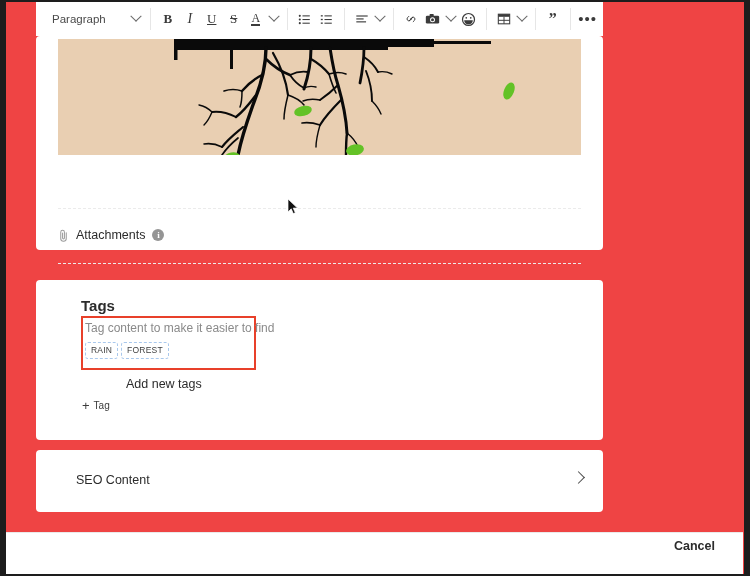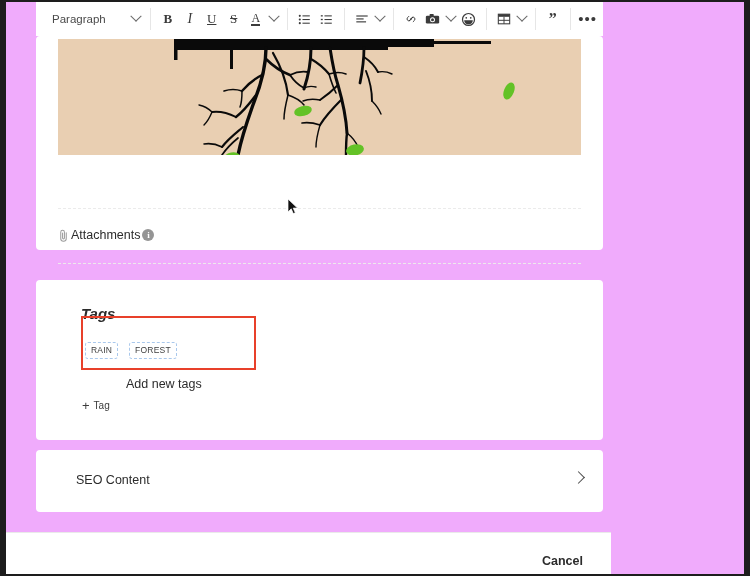--- a/index.html
+++ b/index.html
@@ -16,21 +16,21 @@
     position: relative;
   }
 
   
   #app-frame {
     position: absolute;
     left: 6px;
     top: 2px;
     width: 738px;
     height: 572px;
-    background: #f0abfc;
+    background: #ef4444;
     overflow: hidden;
   }
 
   
   #editor-toolbar {
     position: absolute;
     left: 30px;
     top: 0;
     width: 567px;
     height: 34px;
@@ -123,21 +123,21 @@
     width: 523px;
     border-top: 1.5px dashed #ebebeb;
   }
 
   #attachments-row {
     position: absolute;
     left: 22px;
     top: 192px;
     display: flex;
     align-items: center;
-    gap: 2px;
+    gap: 7px;
   }
   #attachments-row .att-label {
     font-size: 12.5px;
     color: #2c2c2c;
   }
 
   .info-icon {
     width: 12px; height: 12px;
     border-radius: 50%;
     background: #959595;
@@ -156,25 +156,24 @@
     top: 278px;
     width: 567px;
     height: 160px;
     background: #ffffff;
     border-radius: 4px;
   }
 
   #tags-title {
     position: absolute;
     left: 45px;
-    top: 25px;
+    top: 17px;
     font-size: 15px;
     font-weight: bold;
     color: #2c2c2c;
-    font-style: italic;
   }
 
   #tags-highlight {
     position: absolute;
     left: 45px;
     top: 36px;
     width: 175px;
     height: 54px;
     border: 2px solid #e8402a;
   }
@@ -186,21 +185,21 @@
     font-size: 12px;
     color: #8a8a8a;
     white-space: nowrap;
   }
 
   #tag-chips {
     position: absolute;
     left: 2px;
     top: 24px;
     display: flex;
-    gap: 11px;
+    gap: 3px;
   }
 
   .tag-chip {
     border: 1.4px dashed #a9c8ec;
     background: #ffffff;
     border-radius: 3px;
     font-size: 8.5px;
     color: #3d3d3d;
     padding: 3px 5px 3px 5px;
     letter-spacing: 0.2px;
@@ -253,26 +252,26 @@
     border-top: 1.6px solid #4a4a4a;
     border-right: 1.6px solid #4a4a4a;
     transform: rotate(45deg);
   }
 
   
   #footer-bar {
     position: absolute;
     left: 0;
     bottom: 0;
-    width: 605px;
+    width: 737px;
     height: 42px;
     background: #ffffff;
     border-top: 1px solid #eaeaea;
     display: flex;
-    align-items: flex-end;
+    align-items: flex-start;
     justify-content: flex-end;
     padding-right: 20px;
     gap: 18px;
   }
 
   #cancel-button {
     font-size: 12.5px;
     font-weight: bold;
     color: #2c2c2c;
     background: none;
@@ -485,20 +484,21 @@
     </div>
 
     <div id="dashed-sep-2"></div>
   </div>
 
   <div id="tags-card">
 
     <div id="tags-title">Tags</div>
 
     <div id="tags-highlight">
+      <div id="tags-hint">Tag content to make it easier to find</div>
       <div id="tag-chips">
         <span class="tag-chip">RAIN</span>
         <span class="tag-chip">FOREST</span>
       </div>
     </div>
 
     <div id="add-new-tags-label">Add new tags</div>
 
     <div id="add-tag-button">
       <span class="plus">+</span>

